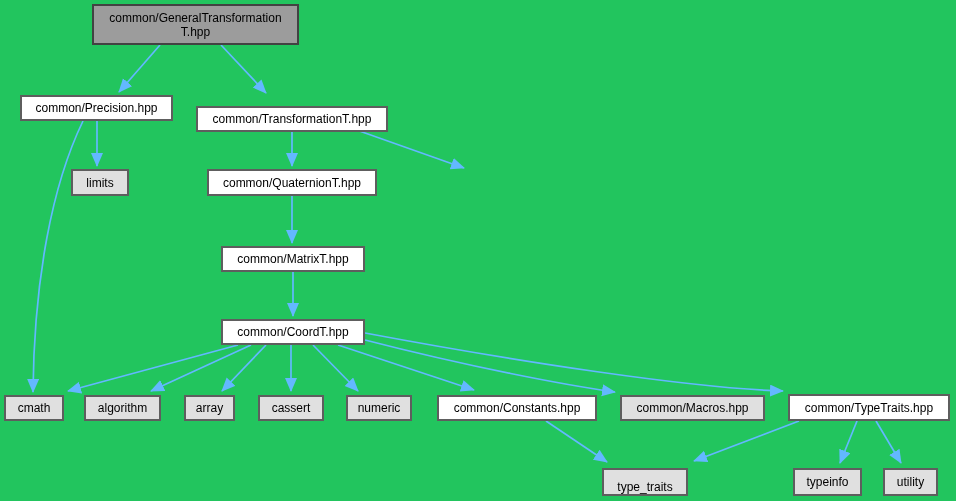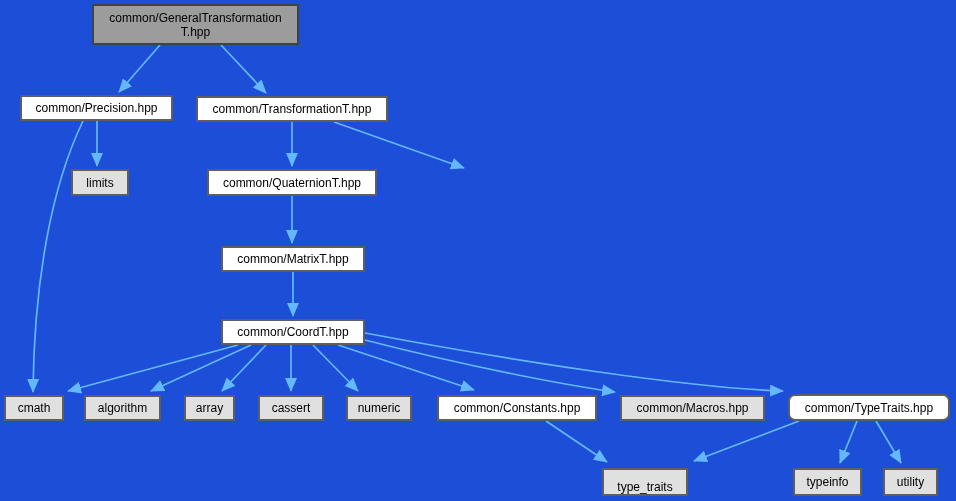--- a/index.html
+++ b/index.html
@@ -1,20 +1,20 @@
 <!DOCTYPE html>
 <html><head>
 <meta charset="utf-8">
 <style>
   html, body { margin: 0; padding: 0; background: #000; }
   .stage {
     position: relative;
     width: 956px;
     height: 501px;
-    background: #1d4ed8;
+    background: #22c55e;
     overflow: hidden;
     font-family: "Liberation Sans", sans-serif;
   }
   .edge-layer { position: absolute; left: 0; top: 0; }
   .node {
     position: absolute;
     box-sizing: border-box;
     display: flex;
     flex-direction: column;
     align-items: center;
@@ -60,21 +60,21 @@
       <path d="M857,421 L840,463" fill="none" stroke="#63b8ff" stroke-width="1.7" marker-end="url(#arrow)"></path>
       <path d="M876,421 L901,463" fill="none" stroke="#63b8ff" stroke-width="1.7" marker-end="url(#arrow)"></path>
     </svg>
     <div class="node root" style="left: 92px; top: 4px; width: 207px; height: 41px;">
       <span>common/GeneralTransformation</span>
       <span>T.hpp</span>
     </div>
     <div class="node white" style="left: 20px; top: 95px; width: 153px; height: 26px;">
       <span>common/Precision.hpp</span>
     </div>
-    <div class="node white" style="left: 196px; top: 96px; width: 192px; height: 26px;">
+    <div class="node white" style="left: 196px; top: 106px; width: 192px; height: 26px;">
       <span>common/TransformationT.hpp</span>
     </div>
     <div class="node gray" style="left: 71px; top: 169px; width: 58px; height: 27px;">
       <span>limits</span>
     </div>
     <div class="node white" style="left: 207px; top: 169px; width: 170px; height: 27px;">
       <span>common/QuaternionT.hpp</span>
     </div>
     <div class="node white" style="left: 221px; top: 246px; width: 144px; height: 26px;">
       <span>common/MatrixT.hpp</span>
@@ -96,21 +96,21 @@
     </div>
     <div class="node gray" style="left: 346px; top: 395px; width: 66px; height: 26px;">
       <span>numeric</span>
     </div>
     <div class="node white" style="left: 437px; top: 395px; width: 160px; height: 26px;">
       <span>common/Constants.hpp</span>
     </div>
     <div class="node gray" style="left: 620px; top: 395px; width: 145px; height: 26px;">
       <span>common/Macros.hpp</span>
     </div>
-    <div class="node white" style="left: 788px; top: 394px; width: 162px; height: 27px; border-radius: 7px;">
+    <div class="node white" style="left: 788px; top: 394px; width: 162px; height: 27px;">
       <span>common/TypeTraits.hpp</span>
     </div>
     <div class="node gray" style="left: 602px; top: 468px; width: 86px; height: 28px; justify-content: flex-end;">
       <span>type_traits</span>
     </div>
     <div class="node gray" style="left: 793px; top: 468px; width: 69px; height: 28px;">
       <span>typeinfo</span>
     </div>
     <div class="node gray" style="left: 883px; top: 468px; width: 55px; height: 28px;">
       <span>utility</span>

